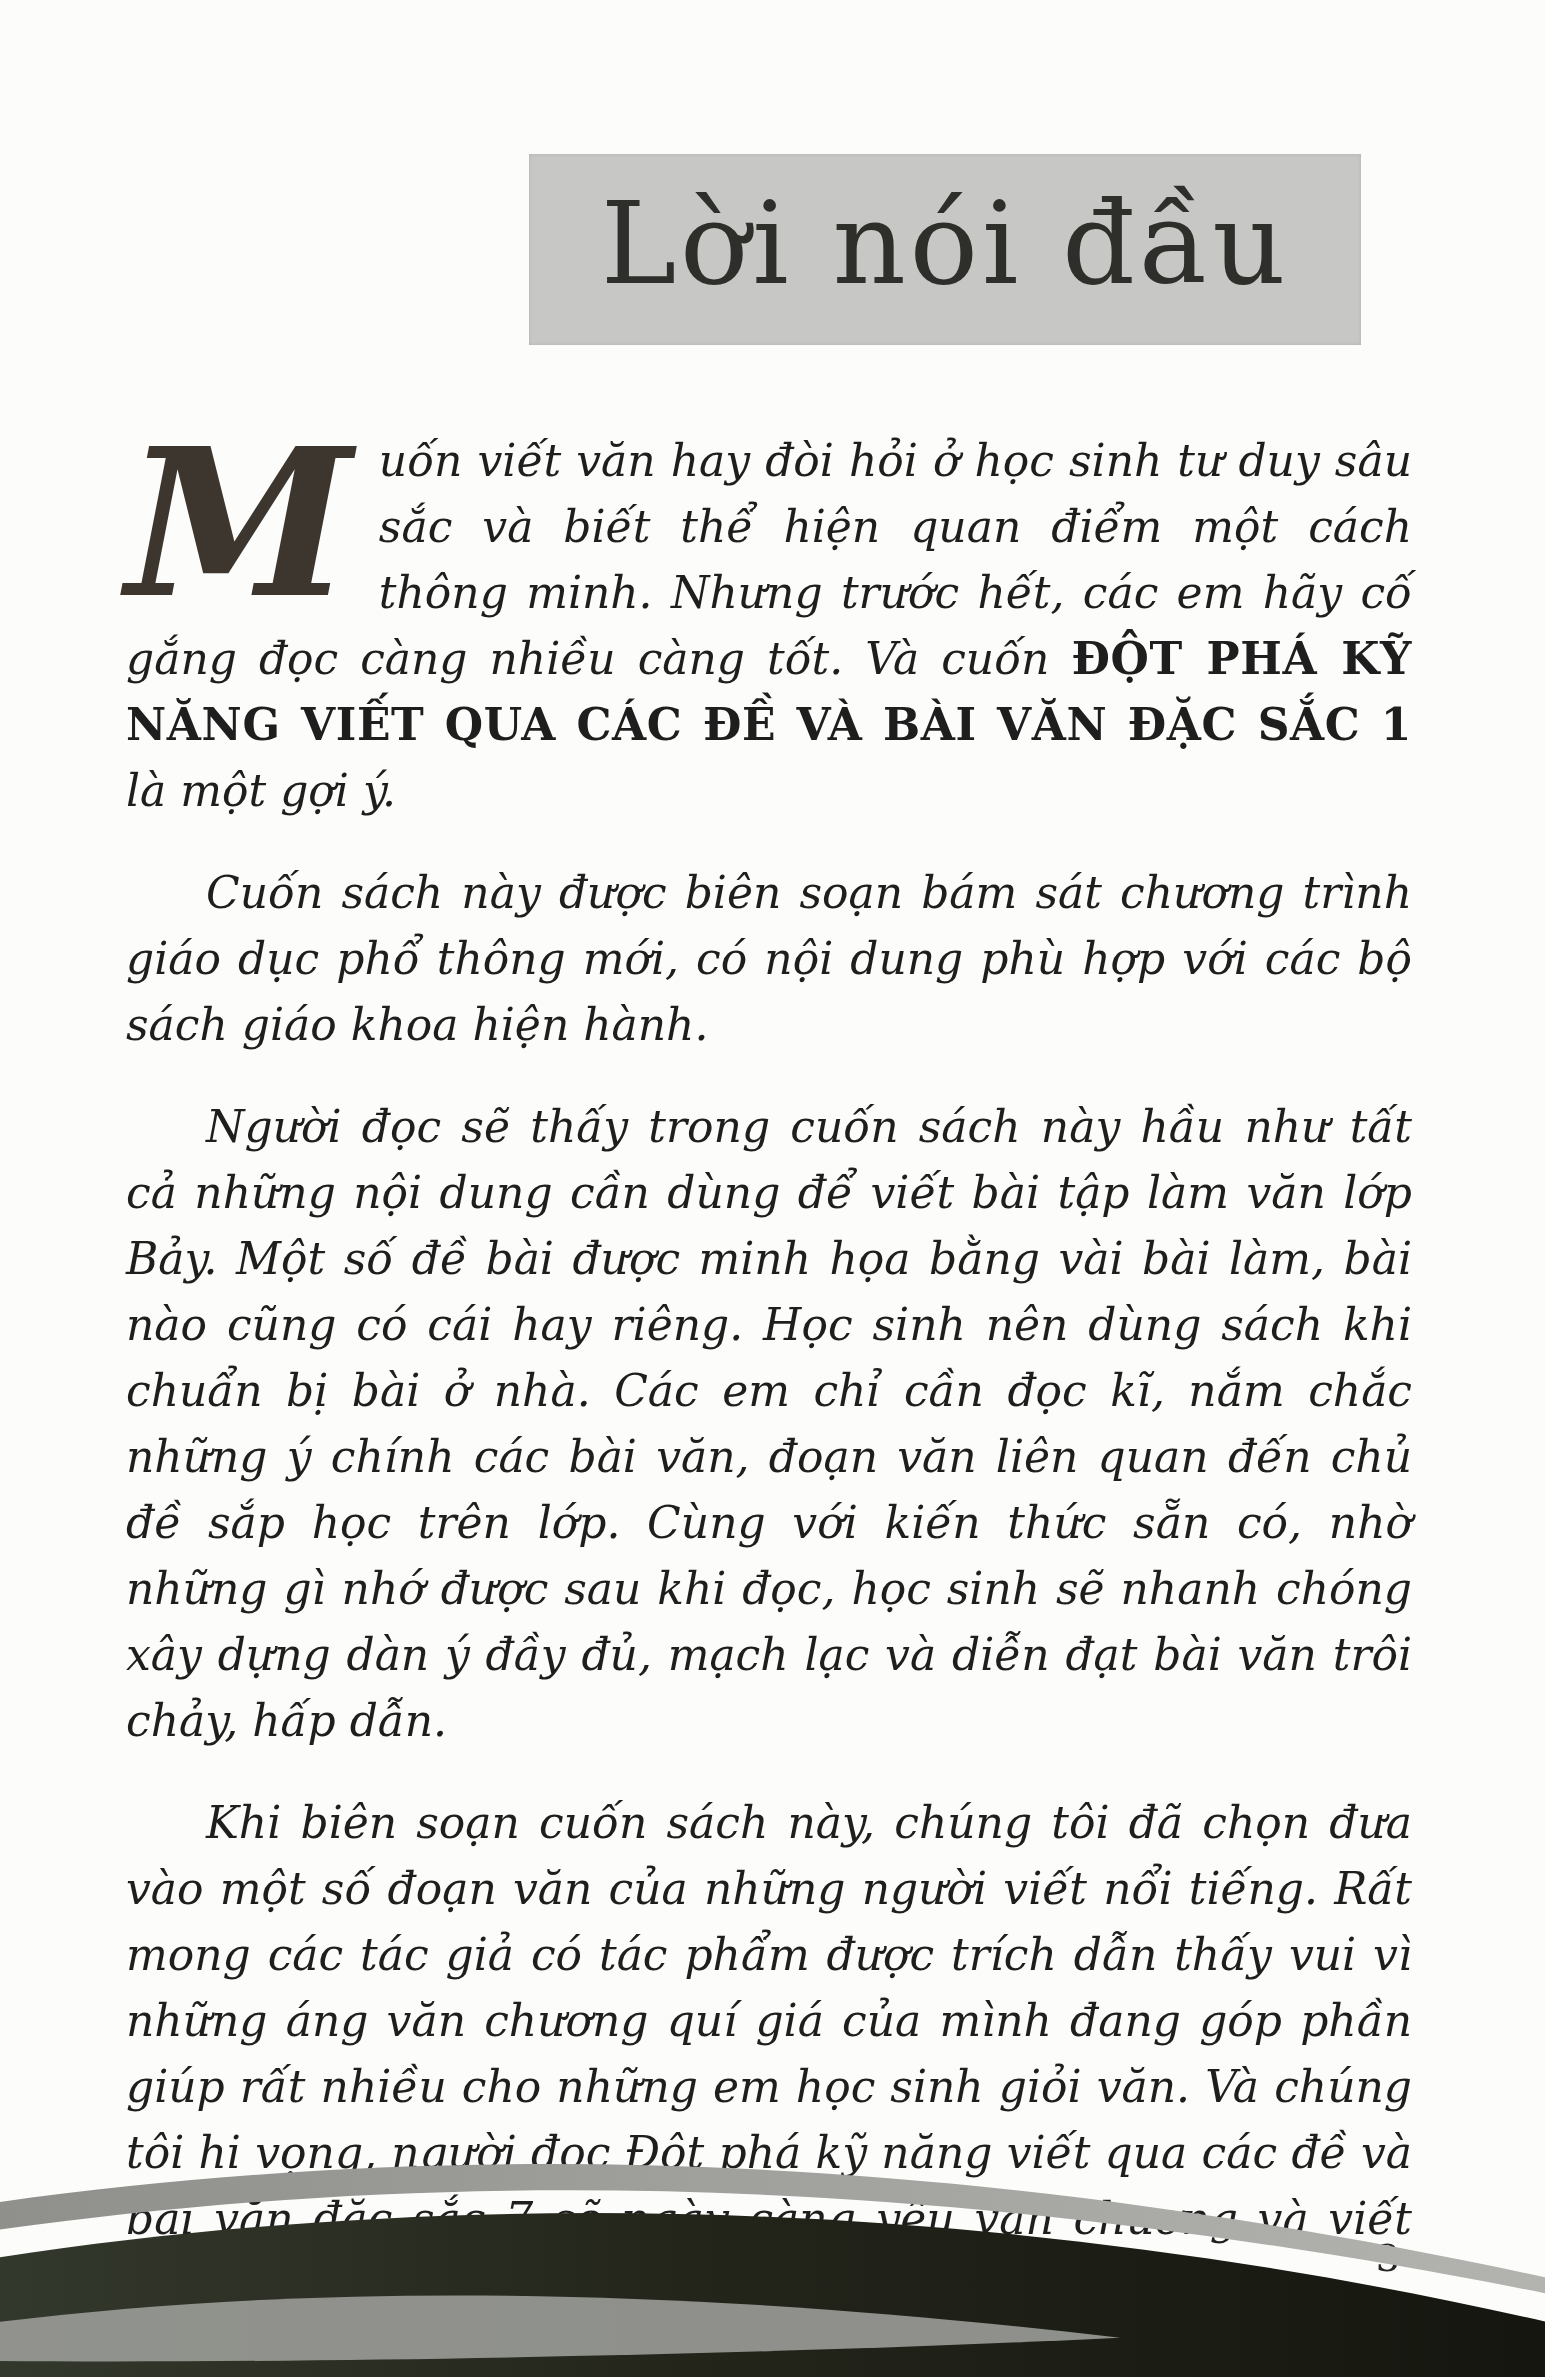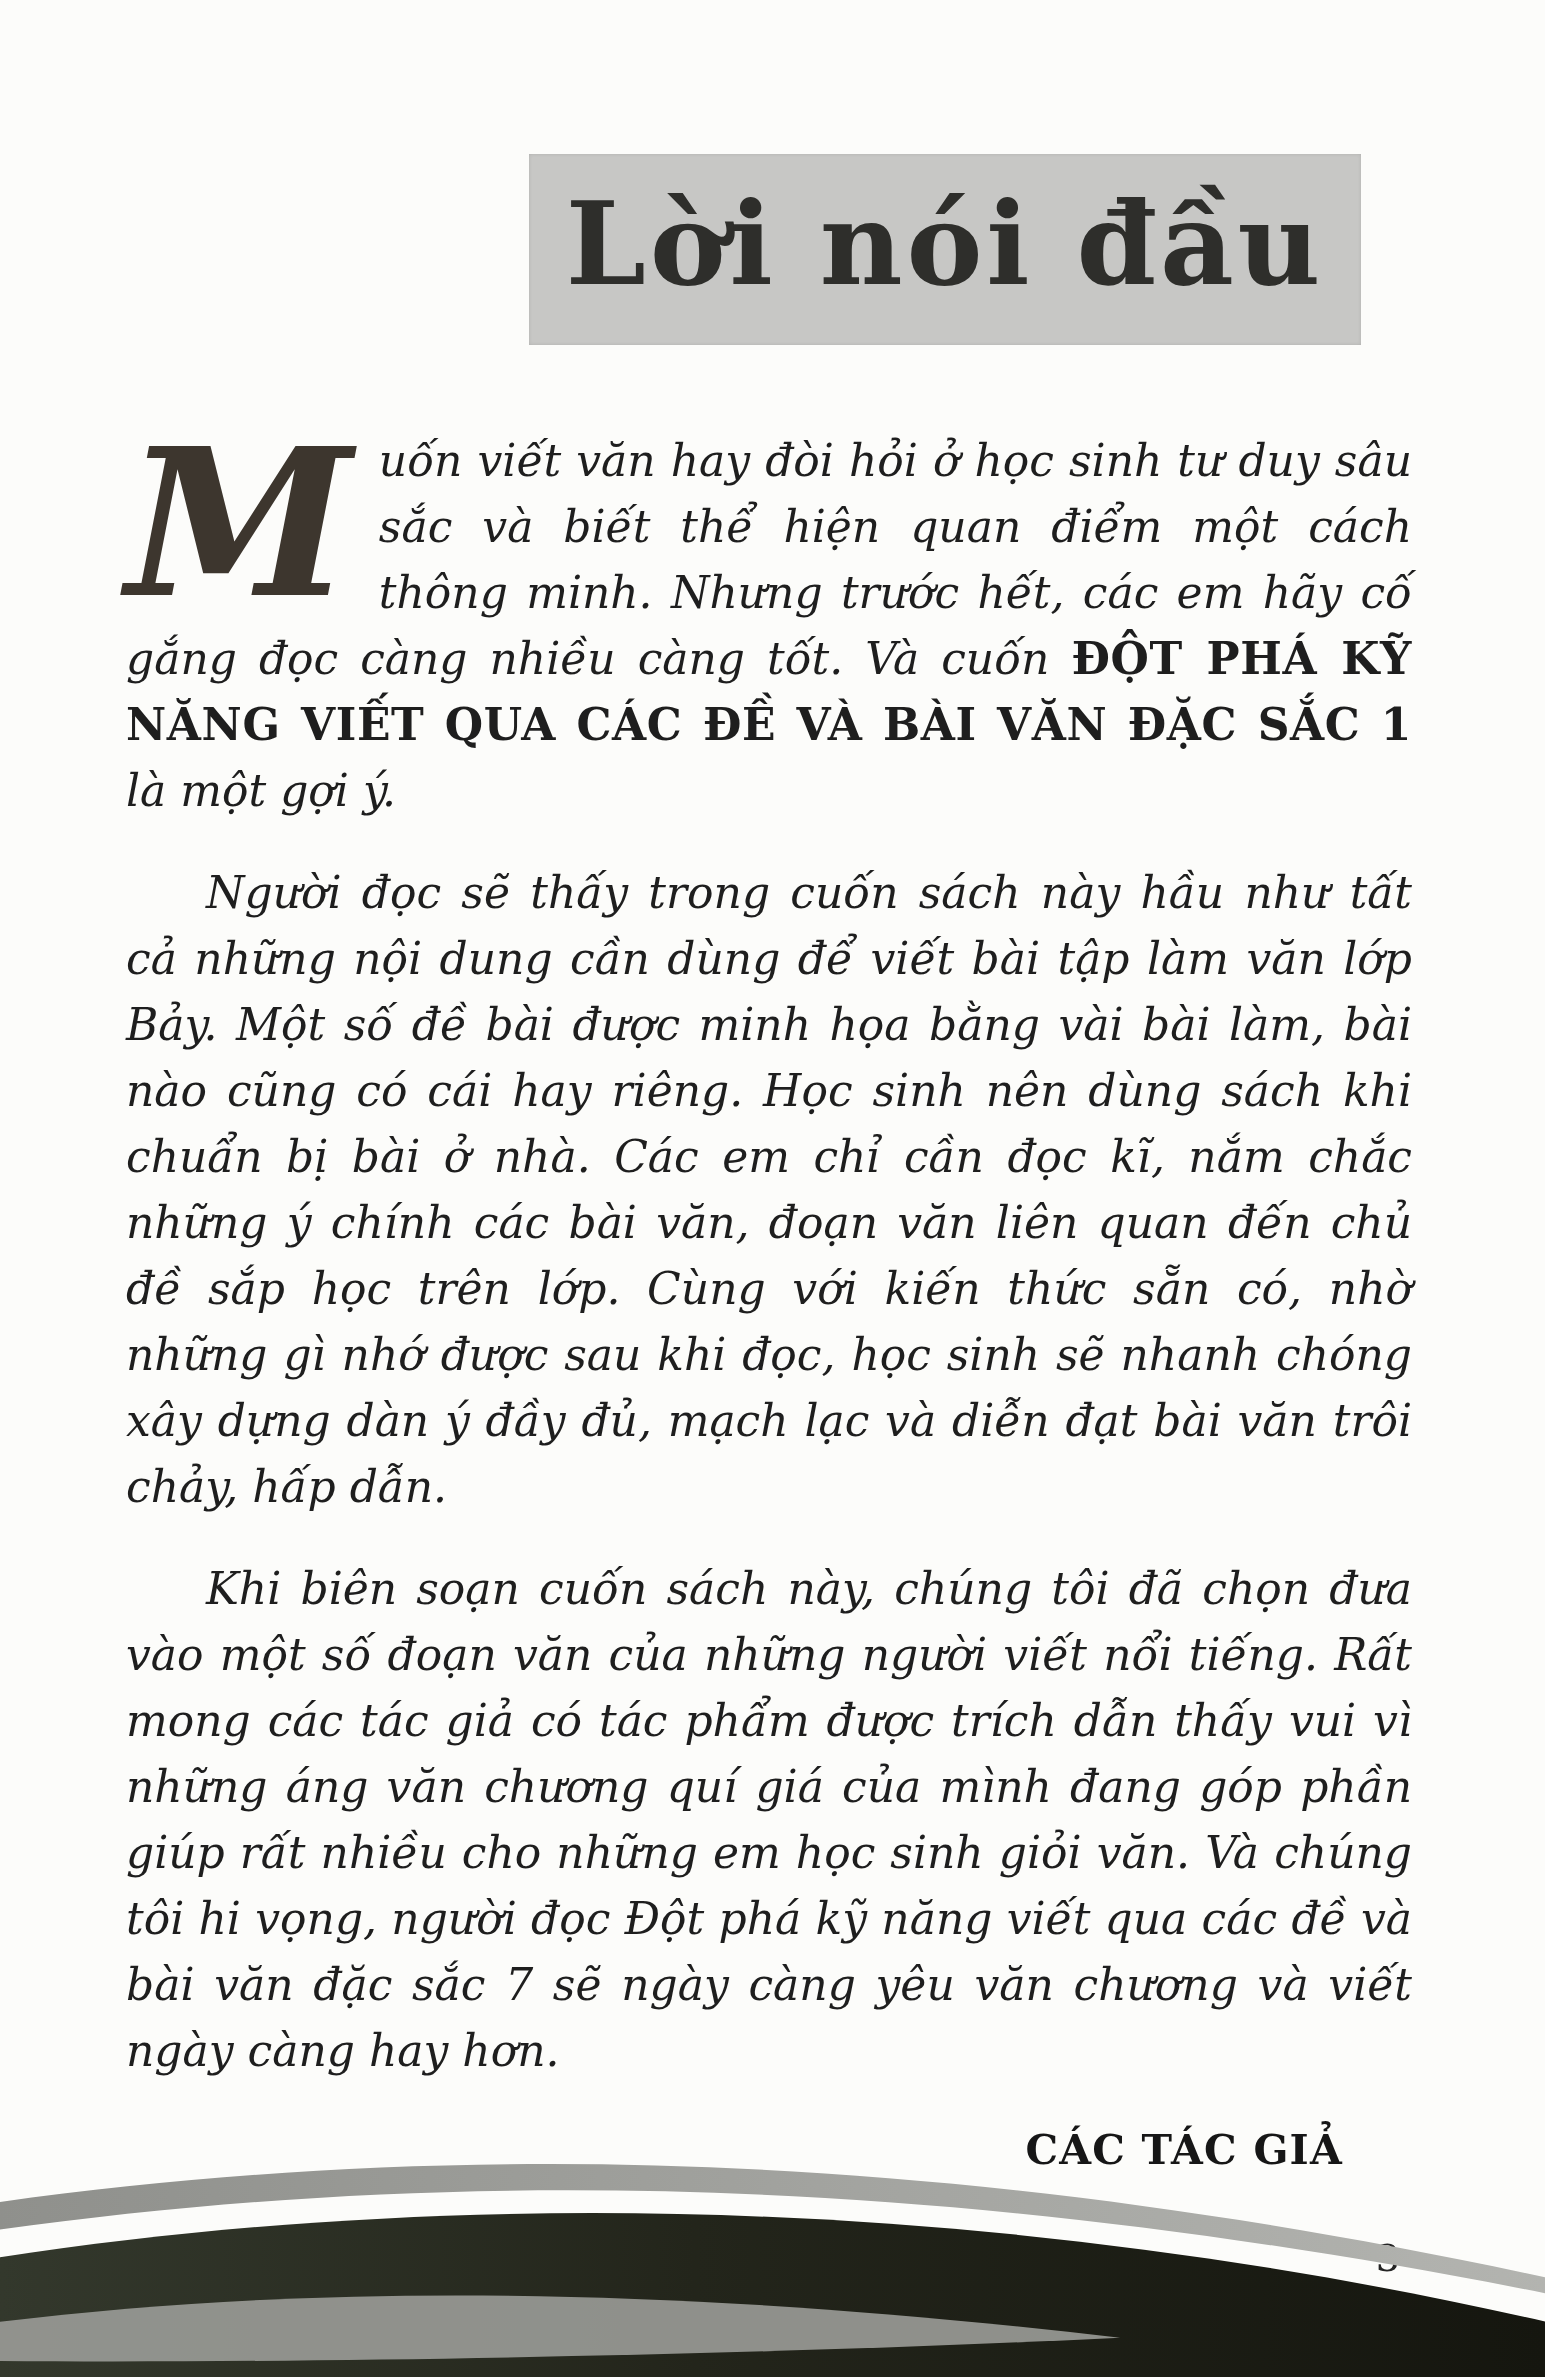--- a/index.html
+++ b/index.html
@@ -36,21 +36,20 @@
     justify-content:center;
     box-shadow:0 0 3.7px rgba(0,0,0,0.12) inset;
   }
   .banner-title{
     font-size:114px;
     line-height:1;
     color:var(--title-ink);
     letter-spacing:3.7px;
     white-space:nowrap;
     padding-bottom:11px;
-    font-weight:bold;
   }
   .content{
     position:absolute;
     left:126px;
     top:428px;
     width:1286px;
     font-size:44px;
     line-height:1.5;
     color:var(--ink);
     font-style:italic;
@@ -107,20 +106,21 @@
   <div class="banner">
     <div class="banner-title">Lời nói đầu</div>
   </div>
 
   <div class="content">
 
     <p>
       <span class="dropcap">M</span><span>uốn viết văn hay đòi hỏi ở học sinh tư duy sâu sắc và biết thể hiện quan điểm một cách thông minh. Nhưng trước hết, các em hãy cố gắng đọc càng nhiều càng tốt. </span><span>Và cuốn </span><span class="bold-caps">ĐỘT PHÁ KỸ NĂNG VIẾT QUA CÁC ĐỀ VÀ BÀI VĂN ĐẶC SẮC 1</span><span> là một gợi ý.</span>
     </p>
 
+    <p class="indent">Cuốn sách này được biên soạn bám sát chương trình giáo dục phổ thông mới, có nội dung phù hợp với các bộ sách giáo khoa hiện hành.</p>
 
     <p class="indent">Người đọc sẽ thấy trong cuốn sách này hầu như tất cả những nội dung cần dùng để viết bài tập làm văn lớp Bảy. Một số đề bài được minh họa bằng vài bài làm, bài nào cũng có cái hay riêng. Học sinh nên dùng sách khi chuẩn bị bài ở nhà. Các em chỉ cần đọc kĩ, nắm chắc những ý chính các bài văn, đoạn văn liên quan đến chủ đề sắp học trên lớp. Cùng với kiến thức sẵn có, nhờ những gì nhớ được sau khi đọc, học sinh sẽ nhanh chóng xây dựng dàn ý đầy đủ, mạch lạc và diễn đạt bài văn trôi chảy, hấp dẫn.</p>
 
     <p class="indent">Khi biên soạn cuốn sách này, chúng tôi đã chọn đưa vào một số đoạn văn của những người viết nổi tiếng. Rất mong các tác giả có tác phẩm được trích dẫn thấy vui vì những áng văn chương quí giá của mình đang góp phần giúp rất nhiều cho những em học sinh giỏi văn. Và chúng tôi hi vọng, người đọc Đột phá kỹ năng viết qua các đề và bài văn đặc sắc 7 sẽ ngày càng yêu văn chương và viết ngày càng hay hơn.</p>
 
     <div class="signature">CÁC TÁC GIẢ</div>
   </div>
 
   <div class="page-number">3</div>
 

